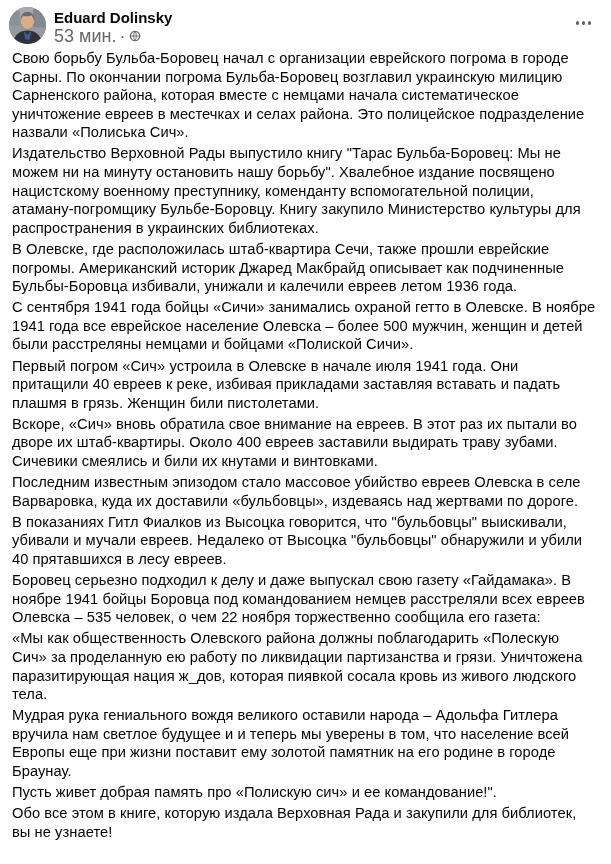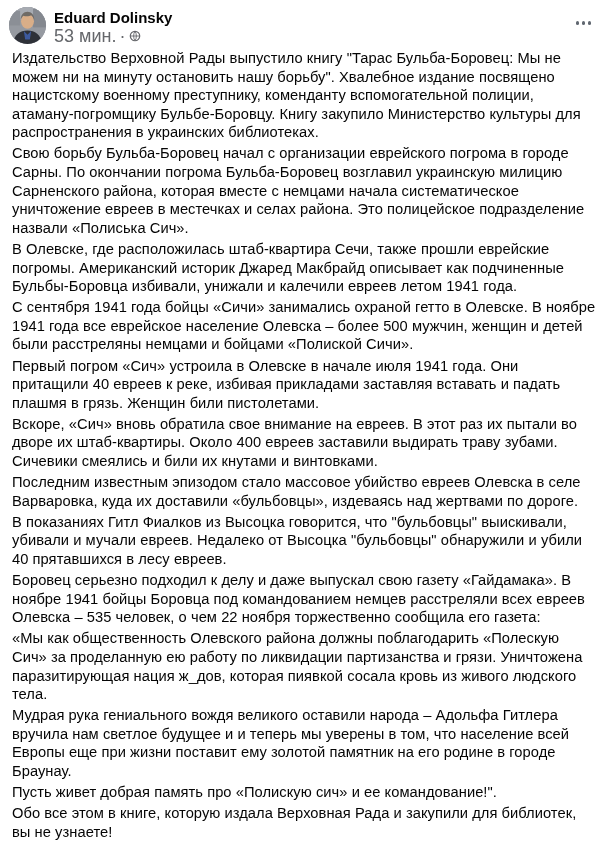--- a/index.html
+++ b/index.html
@@ -136,23 +136,23 @@
       <span class="ellipsis-icon">
           <i></i>
           <i></i>
           <i></i>
         </span>
     </div>
 
   </div>
 
   <div class="post-body">
+    <p>Свою борьбу Бульба-Боровец начал с организации еврейского погрома в городе Сарны. По окончании погрома Бульба-Боровец возглавил украинскую милицию Сарненского района, которая вместе с немцами начала систематическое уничтожение евреев в местечках и селах района. Это полицейское подразделение назвали «Полиська Сич».</p>
     <p>Издательство Верховной Рады выпустило книгу "Тарас Бульба-Боровец: Мы не можем ни на минуту остановить нашу борьбу". Хвалебное издание посвящено нацистскому военному преступнику, коменданту вспомогательной полиции, атаману-погромщику Бульбе-Боровцу. Книгу закупило Министерство культуры для распространения в украинских библиотеках.</p>
-    <p>Свою борьбу Бульба-Боровец начал с организации еврейского погрома в городе Сарны. По окончании погрома Бульба-Боровец возглавил украинскую милицию Сарненского района, которая вместе с немцами начала систематическое уничтожение евреев в местечках и селах района. Это полицейское подразделение назвали «Полиська Сич».</p>
-    <p>В Олевске, где расположилась штаб-квартира Сечи, также прошли еврейские погромы. Американский историк Джаред Макбрайд описывает как подчиненные Бульбы-Боровца избивали, унижали и калечили евреев летом 1941 года.</p>
+    <p>В Олевске, где расположилась штаб-квартира Сечи, также прошли еврейские погромы. Американский историк Джаред Макбрайд описывает как подчиненные Бульбы-Боровца избивали, унижали и калечили евреев летом 1936 года.</p>
     <p>С сентября 1941 года бойцы «Сичи» занимались охраной гетто в Олевске. В ноябре 1941 года все еврейское население Олевска – более 500 мужчин, женщин и детей были расстреляны немцами и бойцами «Полиской Сичи».</p>
     <p>Первый погром «Сич» устроила в Олевске в начале июля 1941 года. Они притащили 40 евреев к реке, избивая прикладами заставляя вставать и падать плашмя в грязь. Женщин били пистолетами.</p>
     <p>Вскоре, «Сич» вновь обратила свое внимание на евреев. В этот раз их пытали во дворе их штаб-квартиры. Около 400 евреев заставили выдирать траву зубами. Сичевики смеялись и били их кнутами и винтовками.</p>
     <p>Последним известным эпизодом стало массовое убийство евреев Олевска в селе Варваровка, куда их доставили «бульбовцы», издеваясь над жертвами по дороге.</p>
     <p>В показаниях Гитл Фиалков из Высоцка говорится, что "бульбовцы" выискивали, убивали и мучали евреев. Недалеко от Высоцка "бульбовцы" обнаружили и убили 40 прятавшихся в лесу евреев.</p>
     <p>Боровец серьезно подходил к делу и даже выпускал свою газету «Гайдамака». В ноябре 1941 бойцы Боровца под командованием немцев расстреляли всех евреев Олевска – 535 человек, о чем 22 ноября торжественно сообщила его газета:</p>
     <p>«Мы как общественность Олевского района должны поблагодарить «Полескую Сич» за проделанную ею работу по ликвидации партизанства и грязи. Уничтожена паразитирующая нация ж_дов, которая пиявкой сосала кровь из живого людского тела.</p>
     <p>Мудрая рука гениального вождя великого оставили народа – Адольфа Гитлера вручила нам светлое будущее и и теперь мы уверены в том, что население всей Европы еще при жизни поставит ему золотой памятник на его родине в городе Браунау.</p>
     <p>Пусть живет добрая память про «Полискую сич» и ее командование!".</p>
     <p>Обо все этом в книге, которую издала Верховная Рада и закупили для библиотек, вы не узнаете!</p>

